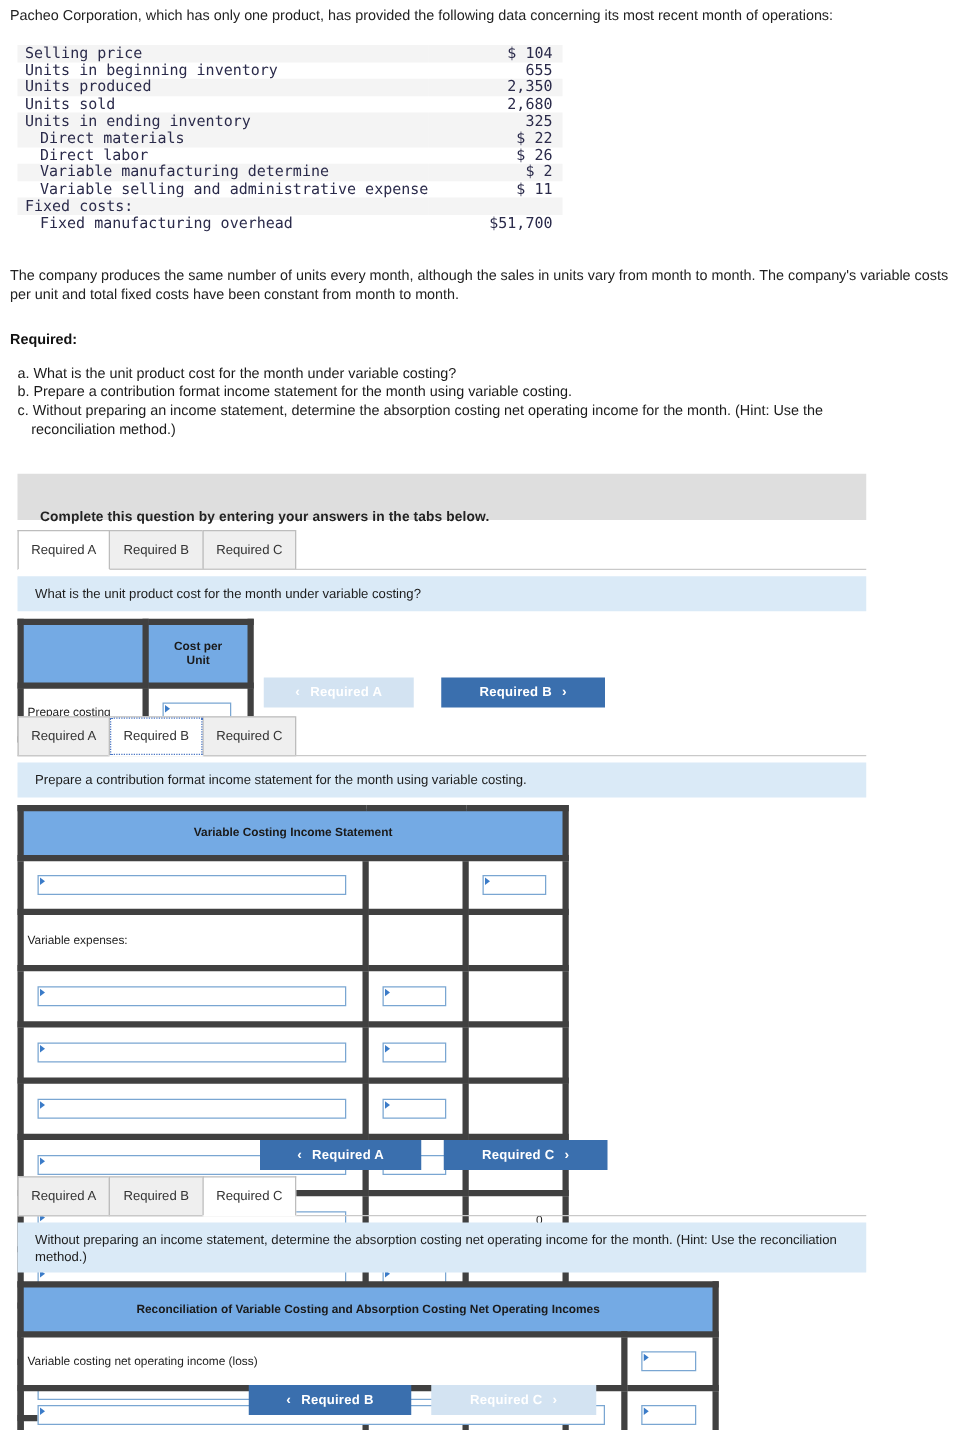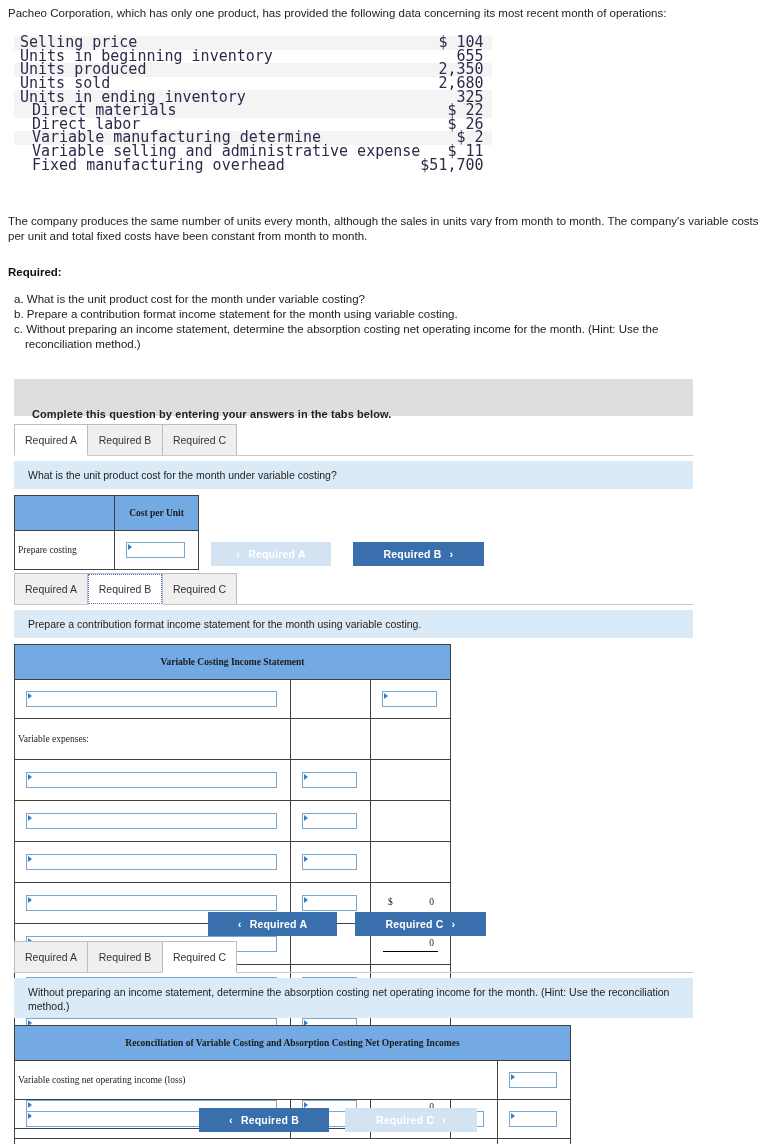--- a/index.html
+++ b/index.html
@@ -21,21 +21,21 @@
   }
   #intro-text {
     position: absolute; left: 8px; top: 6px; width: 752px;
   }
 
   
   .data-table {
     position: absolute; left: 14px; top: 36px; width: 436px;
     border-collapse: collapse;
     font-family: "DejaVu Sans Mono", monospace;
-    font-size: 15px;
+    font-size: 12px;
     color: #2b2b4b;
   }
   .data-table td {
     padding: 1px 0 1px 0;
     height: 13.6px;
     line-height: 11px;
     white-space: nowrap;
   }
   .data-table tr.shade td { background: #f4f4f4; }
   .data-table td.lbl { padding-left: 6px; }
@@ -87,25 +87,24 @@
   
   .qbar {
     position: absolute; background: #daeaf7;
     font-size: 10.5px; color: #1d1d1d; line-height: 14px;
   }
   .qbar span { position: absolute; left: 14px; top: 7px; display: block; }
 
   
   .grid { position: absolute; border-collapse: collapse; }
   .grid td {
-    border: 1px solid #404040;
+    border: 5px solid #404040;
     height: 16px; padding: 12px;
     font-size: 9.5px; color: #222;
     vertical-align: middle;
-    font-family: Liberation Serif, serif;
   }
   .grid td.hdr {
     background: #74aae4;
     font-weight: bold; text-align: center;
     font-size: 9.5px; color: #1a1a1a;
     height: 17px;
   }
   .grid td.hdr-blank { background: #74aae4; }
   .grid td.txt { padding-left: 3px; background: #fff; }
   .grid td.blank { background: #fff; }
@@ -192,20 +191,24 @@
           <td class="lbl ind">Direct labor</td>
           <td class="val">$ 26</td>
         </tr>
         <tr class="shade">
           <td class="lbl ind">Variable manufacturing determine</td>
           <td class="val">$ 2</td>
         </tr>
         <tr>
           <td class="lbl ind">Variable selling and administrative expense</td>
           <td class="val">$ 11</td>
+        </tr>
+        <tr class="shade">
+          <td class="lbl">Fixed costs:</td>
+          <td class="val"></td>
         </tr>
         <tr>
           <td class="lbl ind">Fixed manufacturing overhead</td>
           <td class="val">$51,700</td>
         </tr>
       </tbody>
   </table>
 
   <div class="prose" id="para2">The company produces the same number of units every month, although the sales in units vary from month to month. The company's variable costs per unit and total fixed costs have been constant from month to month.</div>
 

